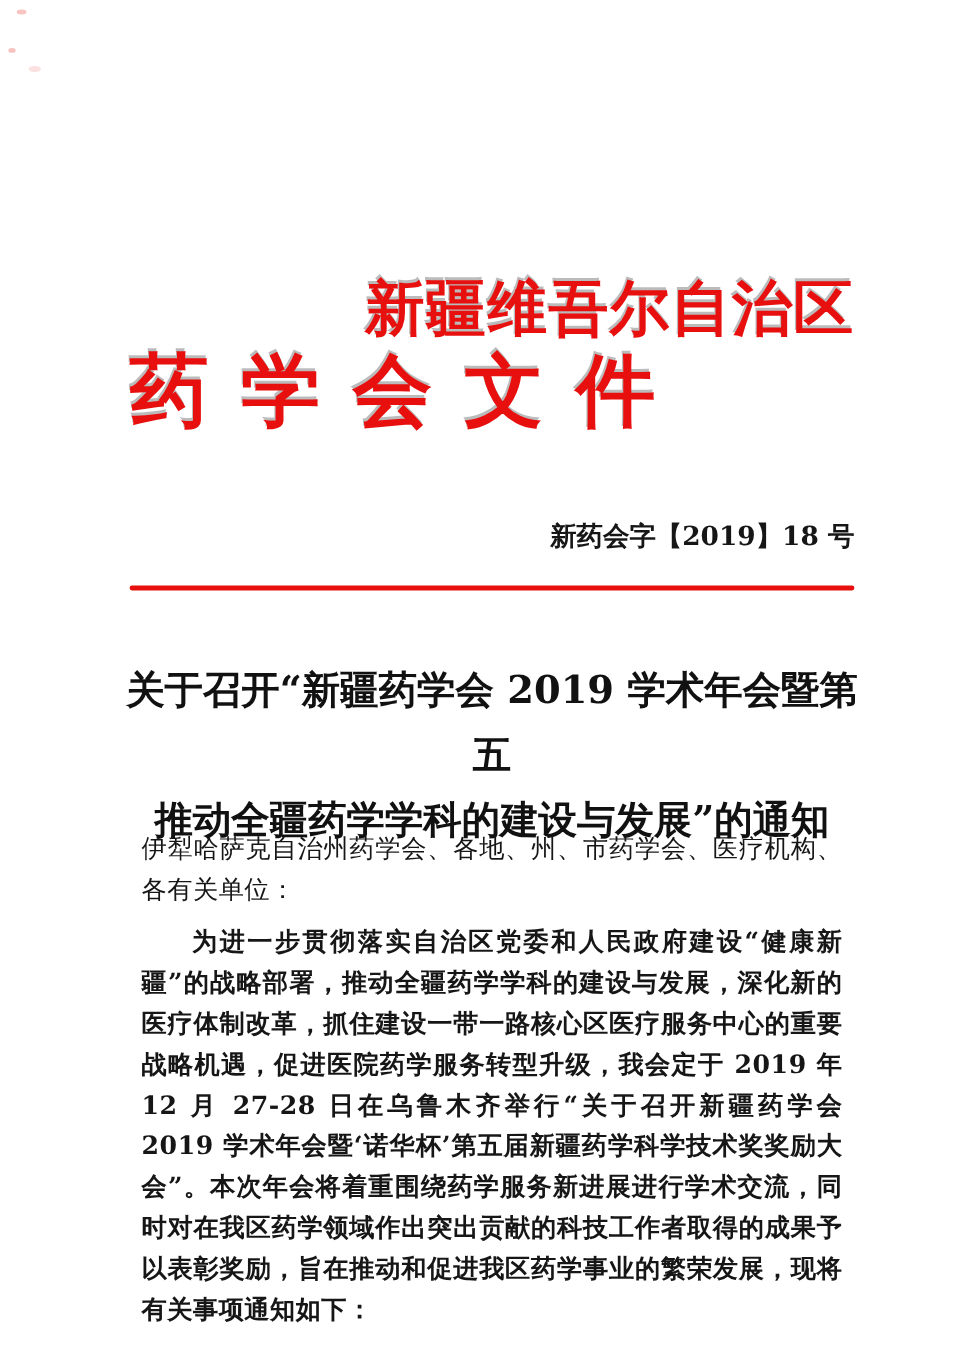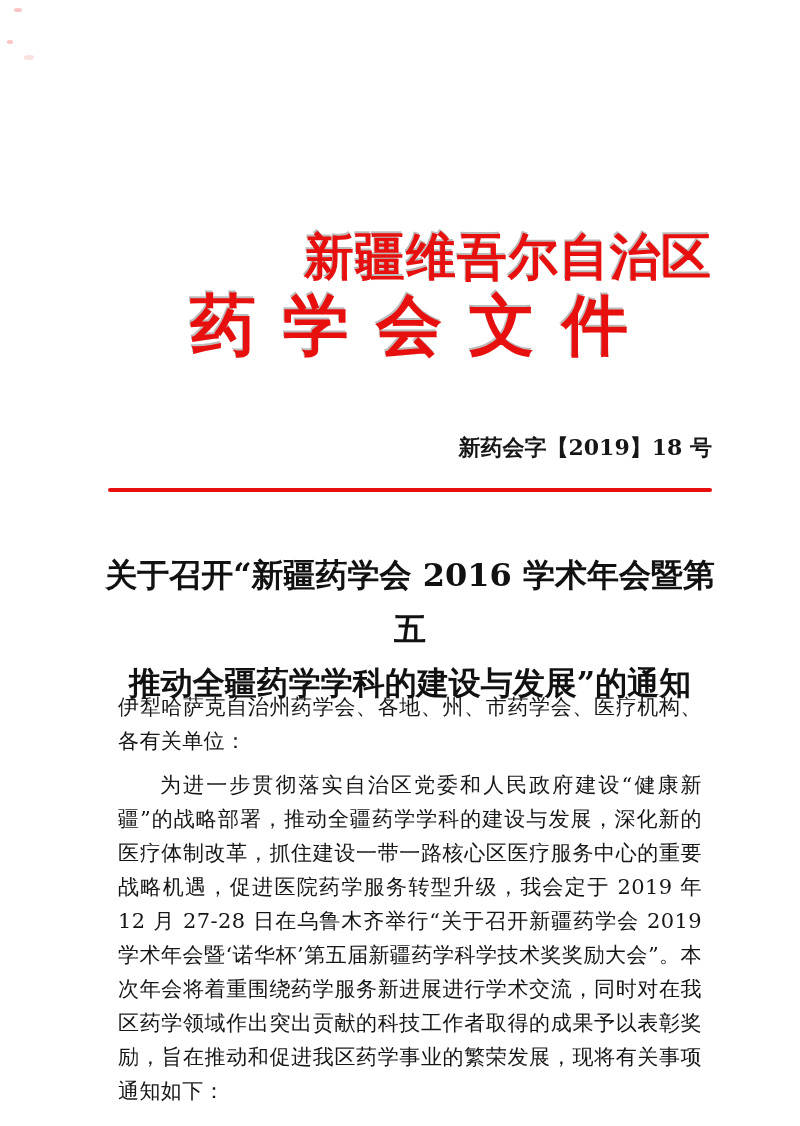--- a/index.html
+++ b/index.html
@@ -36,21 +36,20 @@
     color: #e8100e;
     letter-spacing: 1px;
     text-shadow: -1px -2px 0 rgba(30,30,30,0.30);
     white-space: nowrap;
   }
   .org-line2 {
     position: absolute;
     top: 286px;
     left: 0;
     width: 100%;
-    text-align: center;
     font-size: 66px;
     line-height: 78px;
     font-weight: bold;
     color: #e8100e;
     letter-spacing: 2px;
     text-shadow: -1px -2px 0 rgba(30,30,30,0.30);
     white-space: nowrap;
   }
   
   .doc-number {
@@ -97,20 +96,21 @@
     line-height: 34px;
     color: #161616;
     text-align: justify;
     letter-spacing: 0.4px;
   }
   .doc-body p {
     margin: 10px;
   }
   .doc-body p.indent {
     text-indent: 2em;
+    font-weight: bold;
   }
   
   .speck {
     position: absolute;
     background: rgba(232, 60, 50, 0.30);
     border-radius: 45%;
   }
   .speck.s1 { left: 14px; top: 8px;  width: 8px; height: 4px; }
   .speck.s2 { left: 7px;  top: 40px; width: 6px; height: 4px; }
   .speck.s3 { left: 24px; top: 55px; width: 10px; height: 5px; background: rgba(240, 120, 120, 0.22); }
@@ -128,21 +128,21 @@
 
     <div class="org-line1">新疆维吾尔自治区</div>
 
     <div class="org-line2">药 学 会 文 件</div>
 
     <div class="doc-number">新药会字【2019】18 号</div>
 
     <div class="red-rule"></div>
 
     <div class="doc-title">
-      <div>关于召开“新疆药学会 2016 学术年会暨第五</div>
+      <div>关于召开“新疆药学会 2019 学术年会暨第五</div>
       <div>推动全疆药学学科的建设与发展”的通知</div>
     </div>
 
     <div class="doc-body">
       <p>伊犁哈萨克自治州药学会、各地、州、市药学会、医疗机构、各有关单位：</p>
       <p class="indent">为进一步贯彻落实自治区党委和人民政府建设“健康新疆”的战略部署，推动全疆药学学科的建设与发展，深化新的医疗体制改革，抓住建设一带一路核心区医疗服务中心的重要战略机遇，促进医院药学服务转型升级，我会定于 2019 年 12 月 27-28 日在乌鲁木齐举行“关于召开新疆药学会 2019 学术年会暨‘诺华杯’第五届新疆药学科学技术奖奖励大会”。本次年会将着重围绕药学服务新进展进行学术交流，同时对在我区药学领域作出突出贡献的科技工作者取得的成果予以表彰奖励，旨在推动和促进我区药学事业的繁荣发展，现将有关事项通知如下：</p>
     </div>
 
   </div>
 </div>

